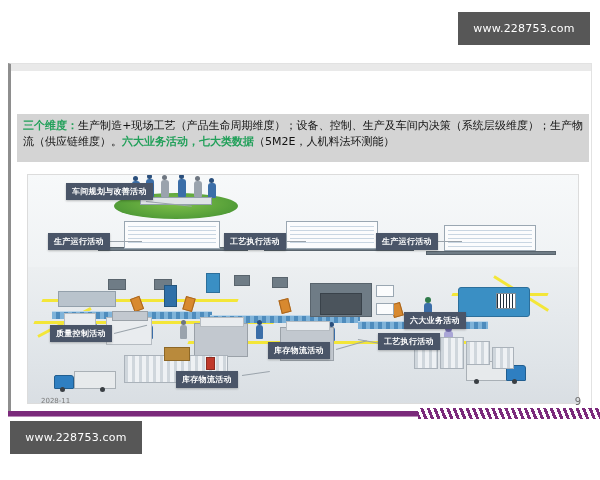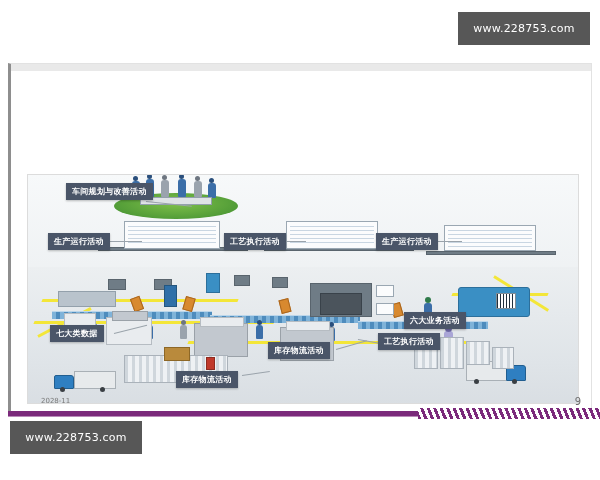--- a/index.html
+++ b/index.html
@@ -173,20 +173,25 @@
 <body>
 
 <div id="page">
 
   <div class="watermark" id="wm-top">www.228753.com</div>
 
   <div id="slide">
     <div id="slide-topstrip"></div>
 
 
+    <div id="body-panel">
+      <div id="body-text">
+        <span class="hl-green">三个维度：</span><span>生产制造+现场工艺（产品生命周期维度）；设备、控制、生产及车间内决策（系统层级维度）；生产物流（供应链维度）。</span><span class="hl-green">六大业务活动，七大类数据</span><span>（5M2E，人机料法环测能）</span>
+      </div>
+    </div>
 
     <div id="illus">
 
       <div id="floor"></div>
 
       <div class="ellipse-green" style="left:86px; top:18px; width:124px; height:26px;"></div>
 
       <div class="worker-body" style="left:104px; top:6px; width:8px; height:16px;"></div>
       <div class="worker-head" style="left:105px; top:1px;"></div>
       <div class="worker-body" style="left:118px; top:4px; width:8px; height:18px;"></div>
@@ -298,21 +303,21 @@
       <div class="leader" style="left:308px; top:174px; width:32px; transform:rotate(-16deg);"></div>
       <div class="leader" style="left:214px; top:200px; width:28px; transform:rotate(-8deg);"></div>
       <div class="leader" style="left:330px; top:164px; width:26px; transform:rotate(10deg);"></div>
 
       <div class="label" style="left:38px;  top:8px;">车间规划与改善活动</div>
       <div class="label" style="left:20px;  top:58px;">生产运行活动</div>
       <div class="label" style="left:196px; top:58px;">工艺执行活动</div>
       <div class="label" style="left:348px; top:58px;">生产运行活动</div>
       <div class="label" style="left:376px; top:137px;">六大业务活动</div>
       <div class="label" style="left:350px; top:158px;">工艺执行活动</div>
-      <div class="label" style="left:22px;  top:150px;">七大类数据</div>
+      <div class="label" style="left:22px;  top:150px;">质量控制活动</div>
       <div class="label" style="left:240px; top:167px;">库存物流活动</div>
       <div class="label" style="left:148px; top:196px;">库存物流活动</div>
 
     </div>
 
     <div id="slide-date">2028-11</div>
     <div id="slide-page">9</div>
   </div>
 
   <div id="rule-wrap">

